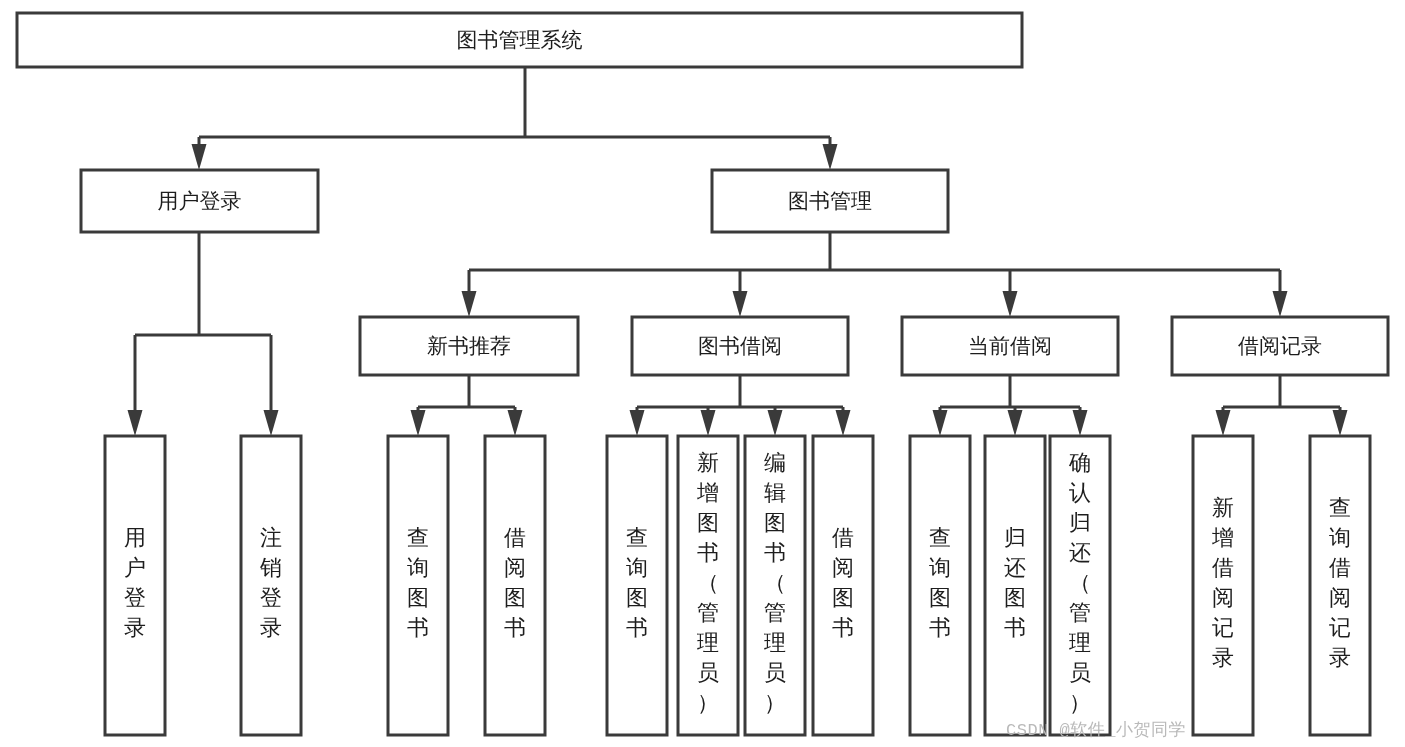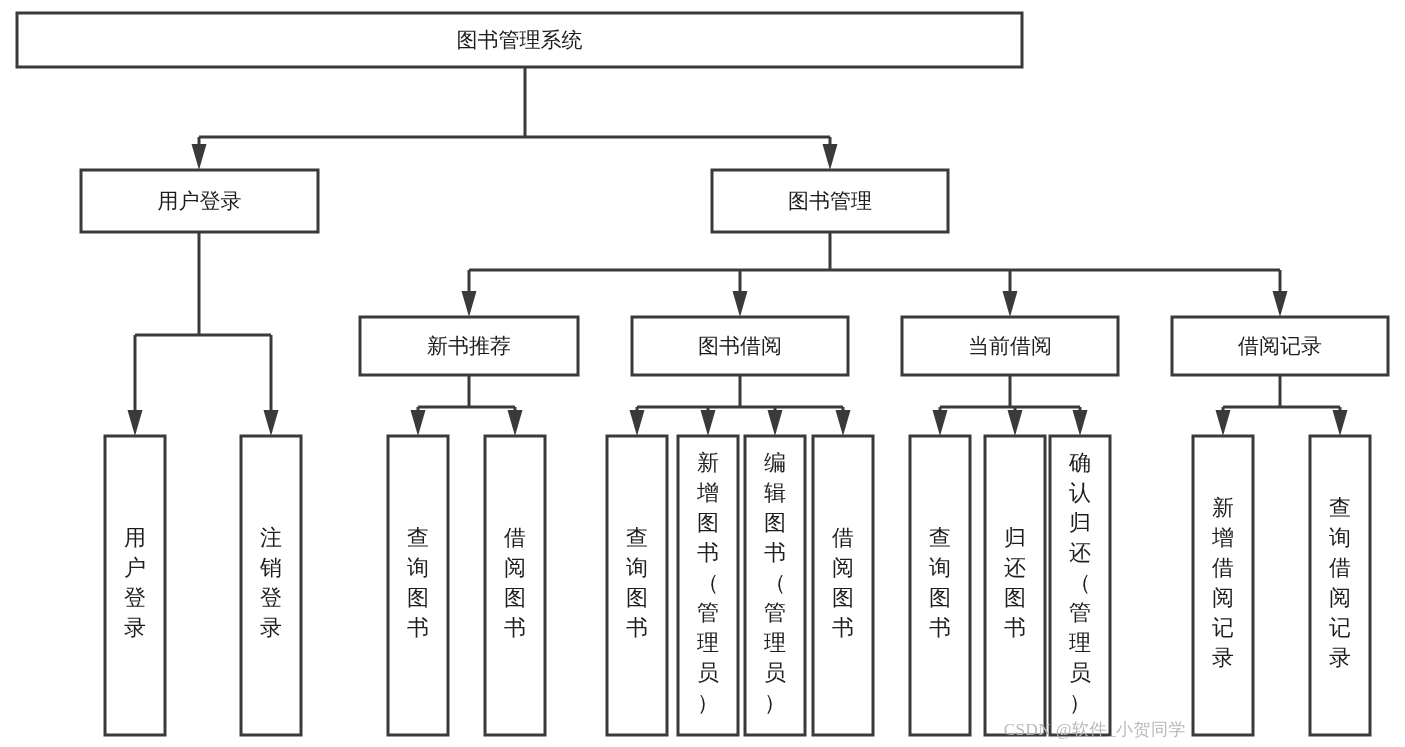--- a/index.html
+++ b/index.html
@@ -8,21 +8,21 @@
   #diagram-root{position:relative;width:1194px;height:747px;background:#fff;}
   svg#tree-svg{position:absolute;left:0;top:0;width:1405px;height:747px;}
   .node-box{fill:#ffffff;stroke:#3a3a3a;stroke-width:3;}
   .link-line{stroke:#3a3a3a;stroke-width:3;fill:none;}
   .arrow-head{fill:#3a3a3a;stroke:none;}
   .node-label-h{font-family:"DejaVu Sans","Liberation Sans",sans-serif;
       font-size:21px;fill:#1d1d1d;text-anchor:middle;dominant-baseline:middle;}
   .leaf-label{font-family:"DejaVu Sans","Liberation Sans",sans-serif;
       font-size:22px;fill:#1d1d1d;}
   .watermark{position:absolute;right:8px;bottom:6px;font-size:17px;
-      color:#b9b9b9;font-family:Liberation Serif, serif;
+      color:#b9b9b9;font-family:Liberation Mono, monospace;
       white-space:nowrap;letter-spacing:.5px;}
 </style>
 </head>
 <body>
 
 <div id="diagram-root">
   <svg id="tree-svg" viewBox="0 0 1405 747">
     <g id="connector-layer">
         <g>
           <line class="link-line" x1="525" y1="67" x2="525" y2="137"></line>

